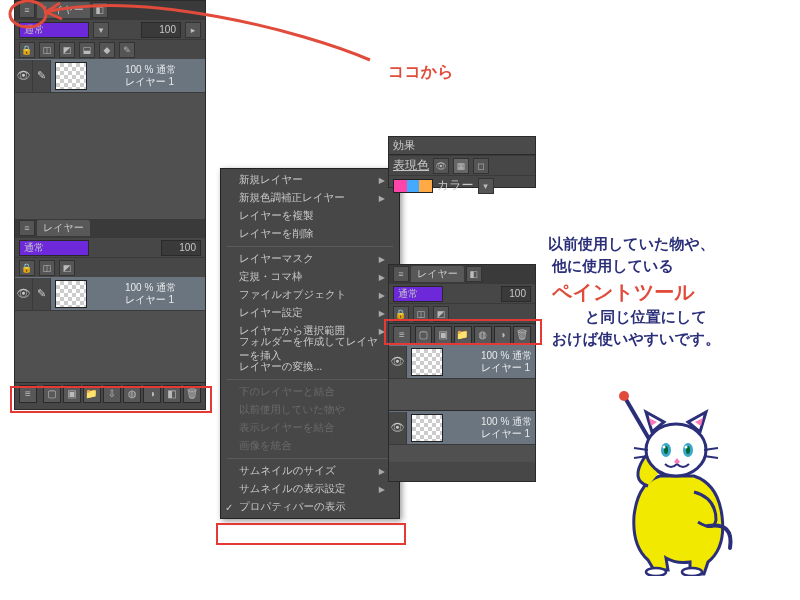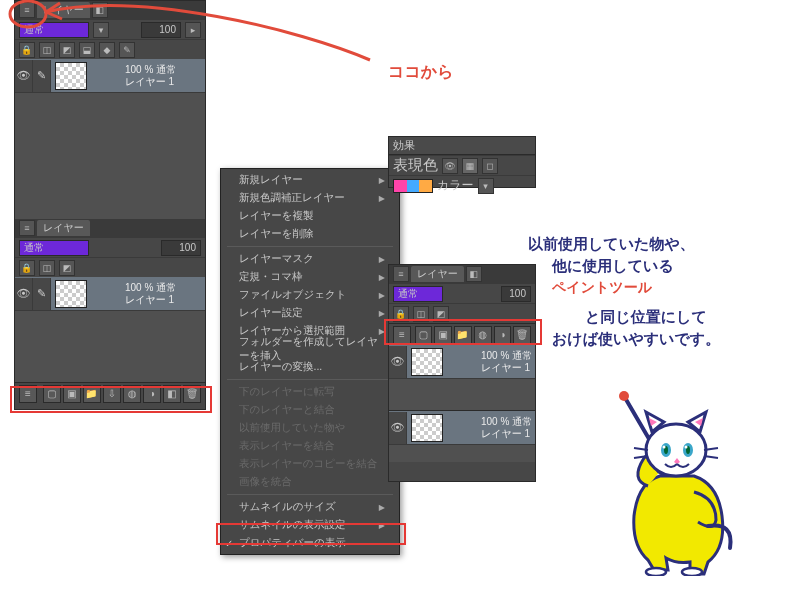--- a/index.html
+++ b/index.html
@@ -298,33 +298,27 @@
       <span class="ctx-arrow">▶</span>
     </div>
     <div class="ctx-item">
       <span>フォルダーを作成してレイヤーを挿入</span>
     </div>
     <div class="ctx-item">
       <span>レイヤーの変換...</span>
     </div>
     <div class="ctx-sep"></div>
     <div class="ctx-item disabled">
-      <span>下のレイヤーに転写</span>
-    </div>
-    <div class="ctx-item disabled">
       <span>下のレイヤーと結合</span>
     </div>
     <div class="ctx-item disabled">
       <span>以前使用していた物や</span>
     </div>
     <div class="ctx-item disabled">
       <span>表示レイヤーを結合</span>
-    </div>
-    <div class="ctx-item disabled">
-      <span>表示レイヤーのコピーを結合</span>
     </div>
     <div class="ctx-item disabled">
       <span>画像を統合</span>
     </div>
     <div class="ctx-sep"></div>
     <div class="ctx-item">
       <span>サムネイルのサイズ</span>
       <span class="ctx-arrow">▶</span>
     </div>
     <div class="ctx-item">
@@ -337,21 +331,21 @@
     </div>
   </div>
 
 <div class="red-box" style="left:216px; top:523px; width:190px; height:22px;"></div>
 
 <div class="panel" style="left:388px; top:136px; width:148px; height:52px;">
   <div class="effect-header">
     <span>効果</span>
   </div>
   <div class="effect-row">
-    <span style="font-size:15px;">表現色</span>
+    <span style="font-size:12px;text-decoration:underline;">表現色</span>
     <span class="icon-btn">👁</span>
     <span class="icon-btn" style="background:#666;">▦</span>
     <span class="icon-btn">◻</span>
   </div>
   <div class="effect-row">
     <div class="swatch"></div>
     <span style="font-size:12px;">カラー</span>
     <span class="icon-btn">▾</span>
   </div>
 </div>
@@ -413,23 +407,23 @@
 <div class="red-box" style="left:384px; top:319px; width:158px; height:26px;"></div>
 
 <svg class="handdrawn" style="left:0; top:0;" width="400" height="120">
   <ellipse cx="28" cy="14" rx="18" ry="13" fill="none" stroke="#e14b3b" stroke-width="3"></ellipse>
   <path d="M 46 12 C 140 -10, 300 30, 370 60" fill="none" stroke="#e14b3b" stroke-width="3"></path>
   <path d="M 46 12 l 14 -9 M 46 12 l 16 7" fill="none" stroke="#e14b3b" stroke-width="3"></path>
 </svg>
 
 <div class="anno anno-red" style="left:388px; top:62px;"><span>ココから</span></div>
 
-<div class="anno anno-blue" style="left:528px; top:233px;"><span>以前使用していた物や、</span></div>
+<div class="anno anno-blue" style="left:548px; top:233px;"><span>以前使用していた物や、</span></div>
 <div class="anno anno-blue" style="left:552px; top:255px;"><span>他に使用している</span></div>
-<div class="anno anno-red" style="left:552px; top:279px; font-size:14px;text-align:right;"><span>ペイントツール</span></div>
+<div class="anno anno-red" style="left:552px; top:279px; font-size:20px;text-align:right;"><span>ペイントツール</span></div>
 <div class="anno anno-blue" style="left:552px; top:306px;margin-left:33px;"><span>と同じ位置にして</span></div>
 <div class="anno anno-blue" style="left:552px; top:328px;"><span>おけば使いやすいです。</span></div>
 
 <div class="cat" style="left:590px; top:376px;">
 <svg width="160" height="200" viewBox="0 0 160 200">
 
   <line x1="34" y1="20" x2="76" y2="92" stroke="#2b2f7a" stroke-width="4" stroke-linecap="round"></line>
   <circle cx="34" cy="20" r="5" fill="#e14b3b"></circle>
 
   <path d="M 70 100 q -22 6 -26 40 q -2 30 14 44 l 6 10 l 14 0 l -2 -12 q 10 6 24 4 l 0 12 l 14 0 l 4 -12 q 18 -14 14 -46 q -4 -32 -28 -40 z" fill="#f2e900" stroke="#2b2f7a" stroke-width="3"></path>

